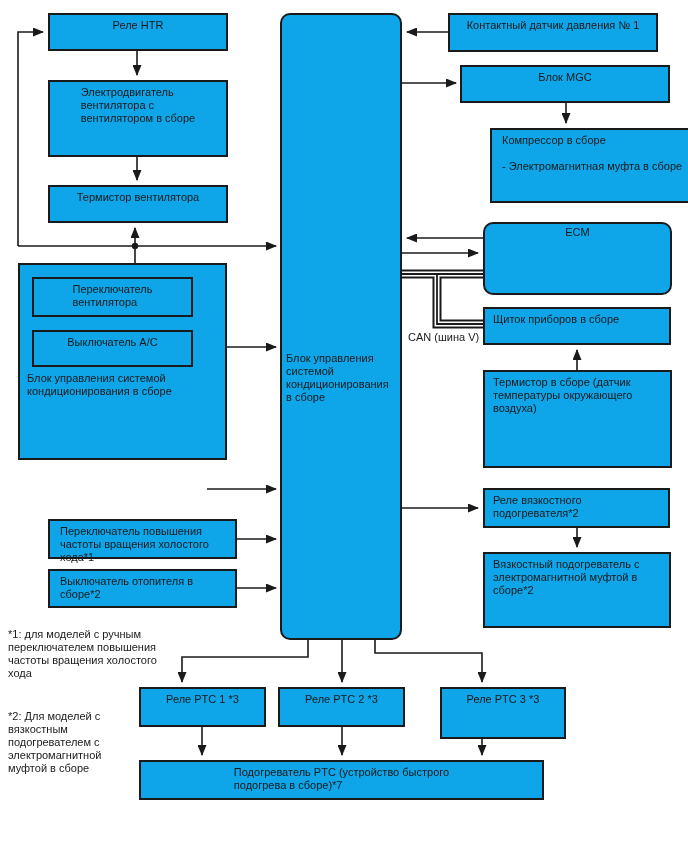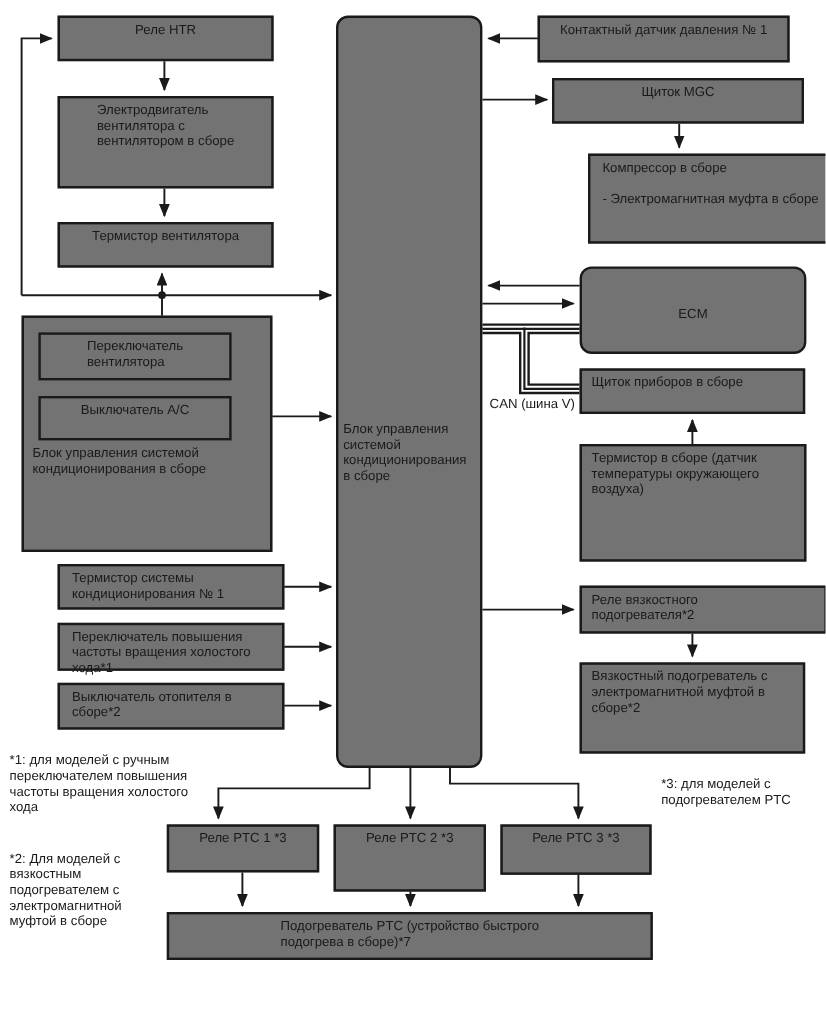--- a/index.html
+++ b/index.html
@@ -3,21 +3,21 @@
 <meta charset="utf-8">
 <style>
   html,body{margin:0;padding:0;background:#fff;}
   .stage{
     position:relative;width:688px;height:852px;background:#fff;overflow:hidden;
     font-family:"Liberation Sans","DejaVu Sans",sans-serif;
     font-size:11px;line-height:13px;color:#1a1a1a;
   }
   .wires{position:absolute;left:0;top:0;}
   .box{
-    position:absolute;box-sizing:border-box;border:2px solid #1a1a1a;background:#737373;
+    position:absolute;box-sizing:border-box;border:2px solid #1a1a1a;background:#0ea5e9;
     display:flex;align-items:flex-start;justify-content:flex-start;
     padding:4px 6px;
   }
   .box.c{justify-content:center;}
   .box.pl{padding-left:8px;}
   .box.pl2{padding-left:10px;margin-left:30px;}
   .box.rnd{border-radius:10px;}
   .t{white-space:pre-line;text-align:left;}
   .lbl{position:absolute;white-space:pre-line;}
 </style>
@@ -94,24 +94,20 @@
   <div class="box c" style="left:32px;top:277px;width:161px;height:40px">
     <div class="t">Переключатель
 вентилятора</div>
   </div>
   <div class="box c" style="left:32px;top:330px;width:161px;height:37px">
     <div class="t">Выключатель A/C</div>
   </div>
   <div class="lbl" style="left:27px;top:372px;width:190px">Блок управления системой
 кондиционирования в сборе</div>
 
-  <div class="box pl2" style="left:18px;top:470px;width:189px;height:38px">
-    <div class="t">Термистор системы
-кондиционирования № 1</div>
-  </div>
 
   <div class="box pl2" style="left:18px;top:519px;width:189px;height:40px">
     <div class="t">Переключатель повышения
 частоты вращения холостого
 хода*1</div>
   </div>
 
   <div class="box pl2" style="left:18px;top:569px;width:189px;height:39px">
     <div class="t">Выключатель отопителя в
 сборе*2</div>
@@ -119,77 +115,75 @@
 
   <div class="lbl" style="left:8px;top:628px;width:180px">*1: для моделей с ручным
 переключателем повышения
 частоты вращения холостого
 хода</div>
   <div class="lbl" style="left:8px;top:710px;width:160px">*2: Для моделей с
 вязкостным
 подогревателем с
 электромагнитной
 муфтой в сборе</div>
-  <div class="lbl" style="left:551px;top:648px;width:130px">*3: для моделей с
-подогревателем PTC</div>
 
   <div class="box rnd" style="left:280px;top:13px;width:122px;height:627px;padding:0"></div>
   <div class="lbl" style="left:286px;top:352px;width:112px">Блок управления
 системой
 кондиционирования
 в сборе</div>
 
   <div class="box c" style="left:448px;top:13px;width:210px;height:39px">
     <div class="t">Контактный датчик давления № 1</div>
   </div>
 
   <div class="box c" style="left:460px;top:65px;width:210px;height:38px">
-    <div class="t">Щиток MGC</div>
+    <div class="t">Блок MGC</div>
   </div>
 
   <div class="box pl2" style="left:460px;top:128px;width:210px;height:75px">
     <div class="t">Компрессор в сборе
 
 - Электромагнитная муфта в сборе</div>
   </div>
 
-  <div class="box c rnd" style="left:483px;top:222px;width:189px;height:73px;padding-top:32px">
+  <div class="box c rnd" style="left:483px;top:222px;width:189px;height:73px;padding-top:2px">
     <div class="t">ECM</div>
   </div>
 
   <div class="box pl" style="left:483px;top:307px;width:188px;height:38px">
     <div class="t">Щиток приборов в сборе</div>
   </div>
 
   <div class="lbl" style="left:408px;top:331px;width:80px">CAN (шина V)</div>
 
   <div class="box pl" style="left:483px;top:370px;width:189px;height:98px">
     <div class="t">Термистор в сборе (датчик
 температуры окружающего
 воздуха)</div>
   </div>
 
-  <div class="box pl" style="left:483px;top:488px;width:206px;height:40px">
+  <div class="box pl" style="left:483px;top:488px;width:187px;height:40px">
     <div class="t">Реле вязкостного
 подогревателя*2</div>
   </div>
 
   <div class="box pl" style="left:483px;top:552px;width:188px;height:76px">
     <div class="t">Вязкостный подогреватель с
 электромагнитной муфтой в
 сборе*2</div>
   </div>
 
   <div class="box c" style="left:139px;top:687px;width:127px;height:40px">
     <div class="t">Реле PTC 1 *3</div>
   </div>
-  <div class="box c" style="left:278px;top:687px;width:127px;height:56px">
+  <div class="box c" style="left:278px;top:687px;width:127px;height:40px">
     <div class="t">Реле PTC 2 *3</div>
   </div>
-  <div class="box c" style="left:417px;top:687px;width:126px;height:42px">
+  <div class="box c" style="left:440px;top:687px;width:126px;height:52px">
     <div class="t">Реле PTC 3 *3</div>
   </div>
   <div class="box c" style="left:139px;top:760px;width:405px;height:40px">
     <div class="t">Подогреватель PTC (устройство быстрого
 подогрева в сборе)*7</div>
   </div>
 
 </div>
 
 </body></html>

